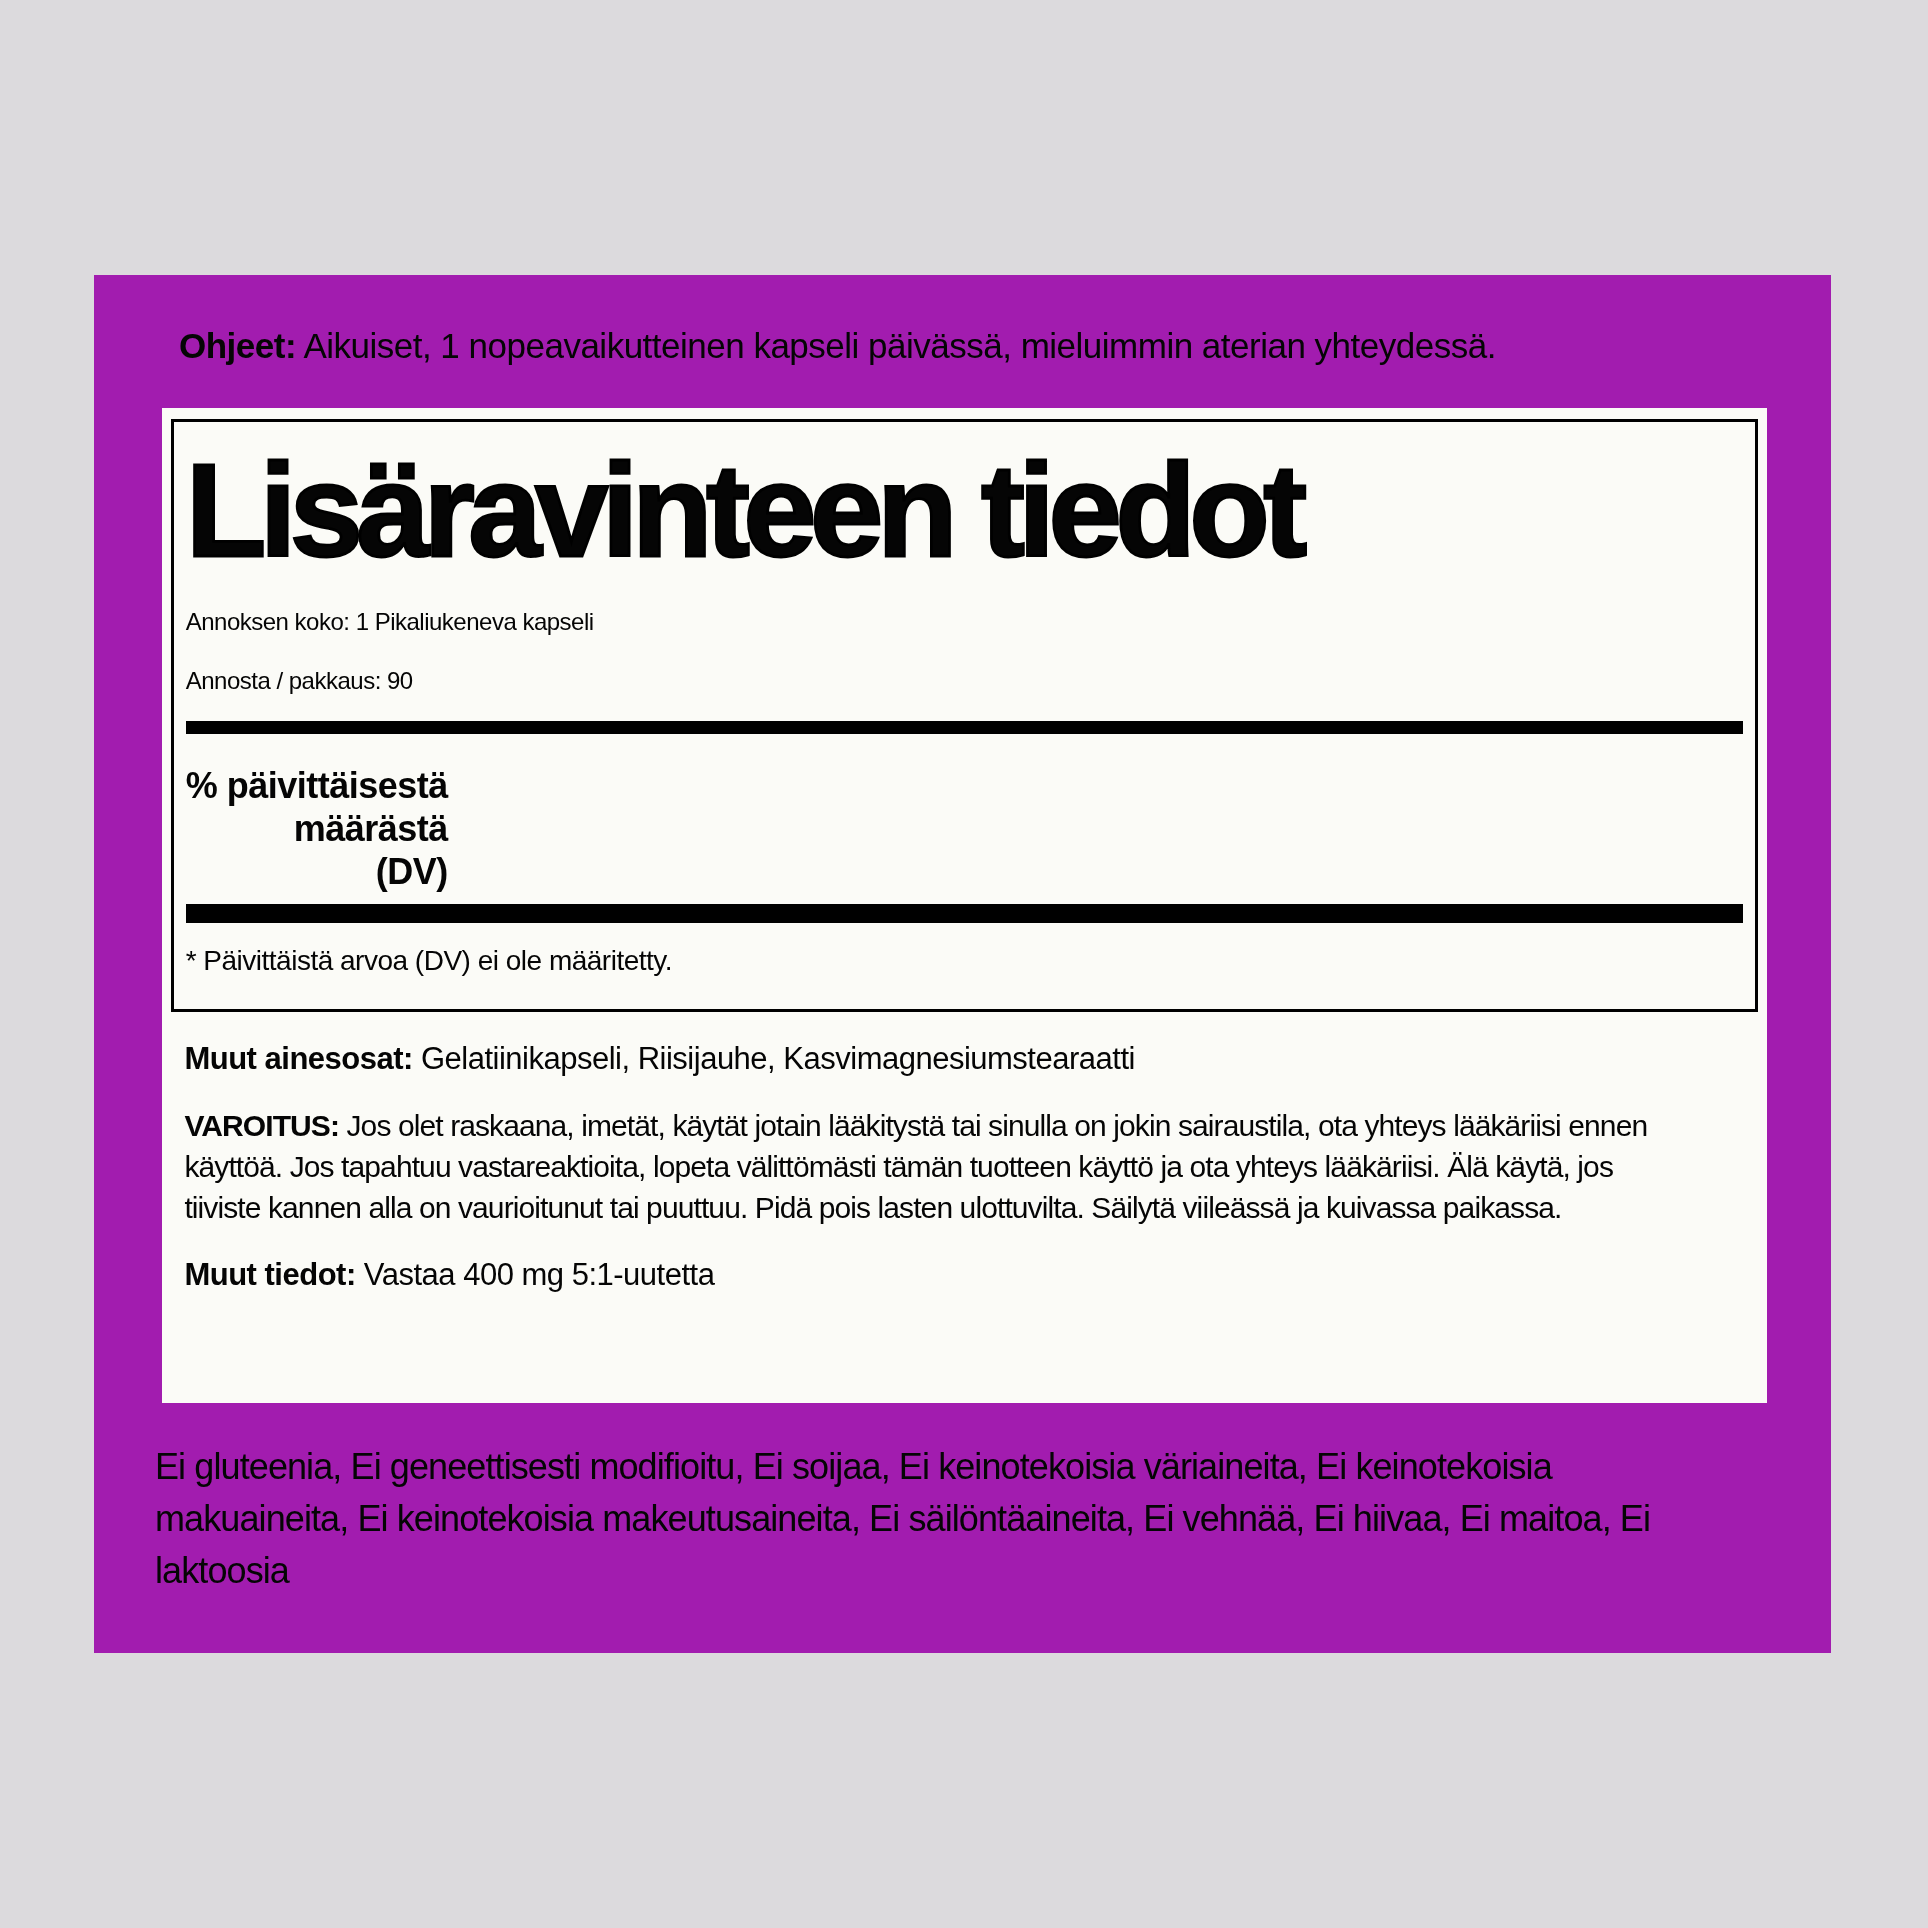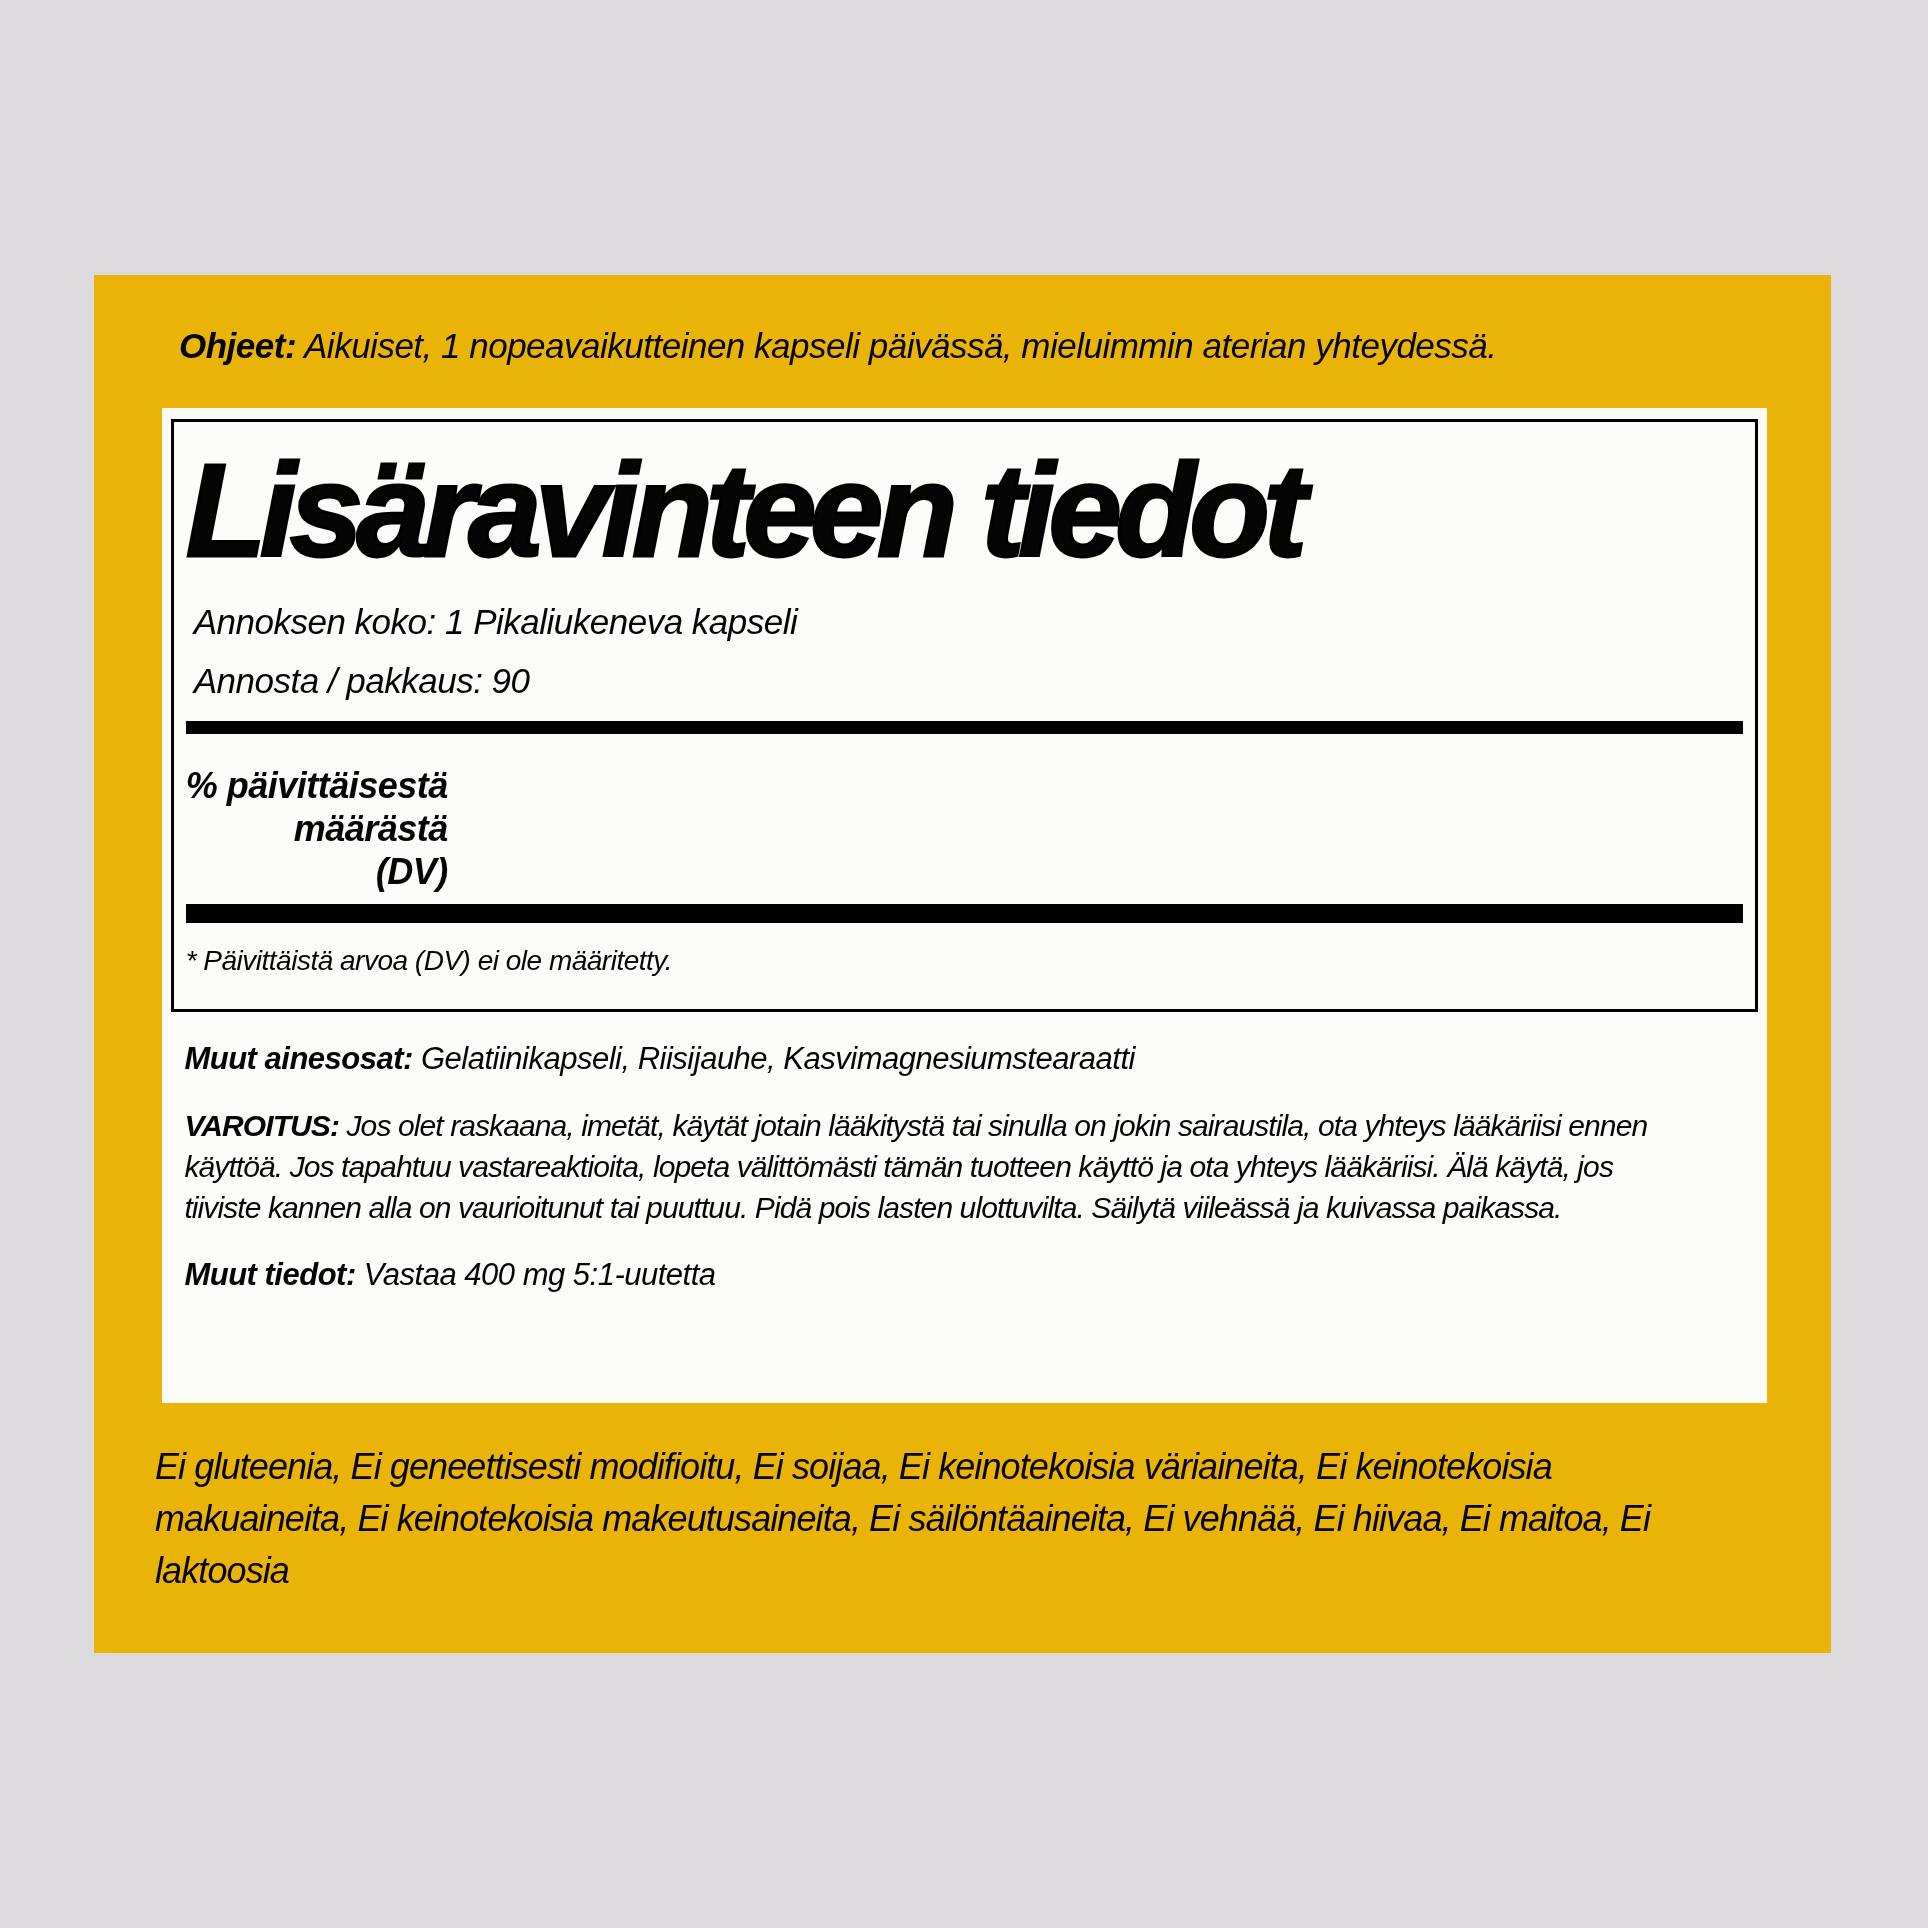--- a/index.html
+++ b/index.html
@@ -6,22 +6,21 @@
   body{
     width:1928px;height:1928px;
     background:#dcdadd;
     font-family:"Liberation Sans",sans-serif;
     color:#050505;
   }
   .stage{position:relative;width:1928px;height:1928px;overflow:hidden;}
   .card{
     position:absolute;left:94px;top:275px;
     width:1737px;height:1378px;
-    background:#eab308;
-    font-style:italic;
+    background:#a21caf;
   }
   .directions{
     position:absolute;left:85px;top:49px;
     font-size:35px;line-height:43px;letter-spacing:-0.5px;
     white-space:nowrap;
   }
   .panel{
     position:absolute;left:68px;top:133px;
     width:1605px;height:995px;
     background:#fbfbf7;
@@ -34,21 +33,21 @@
     background:#fbfbf7;
   }
   .fact-title{
     font-weight:bold;
     font-size:132px;line-height:1;
     letter-spacing:-6.6px;
     -webkit-text-stroke:2.8px #000;
     white-space:nowrap;
     margin:0 0 26px;
   }
-  .serving{font-size:35px;line-height:38px;margin:0 8px 21px;letter-spacing:-0.5px;}
+  .serving{font-size:24px;line-height:38px;margin:0 0 21px;letter-spacing:-0.5px;}
   .bar{background:#000;height:9.4px;}
   .bar-thick{height:13px;}
   .header-row{
     display:flex;justify-content:space-between;
     font-weight:bold;font-size:36px;line-height:43px;
     letter-spacing:-0.5px;
     margin:30px 0 11.3px;
   }
   .hdr-right{text-align:right;}
   .ing-row{

